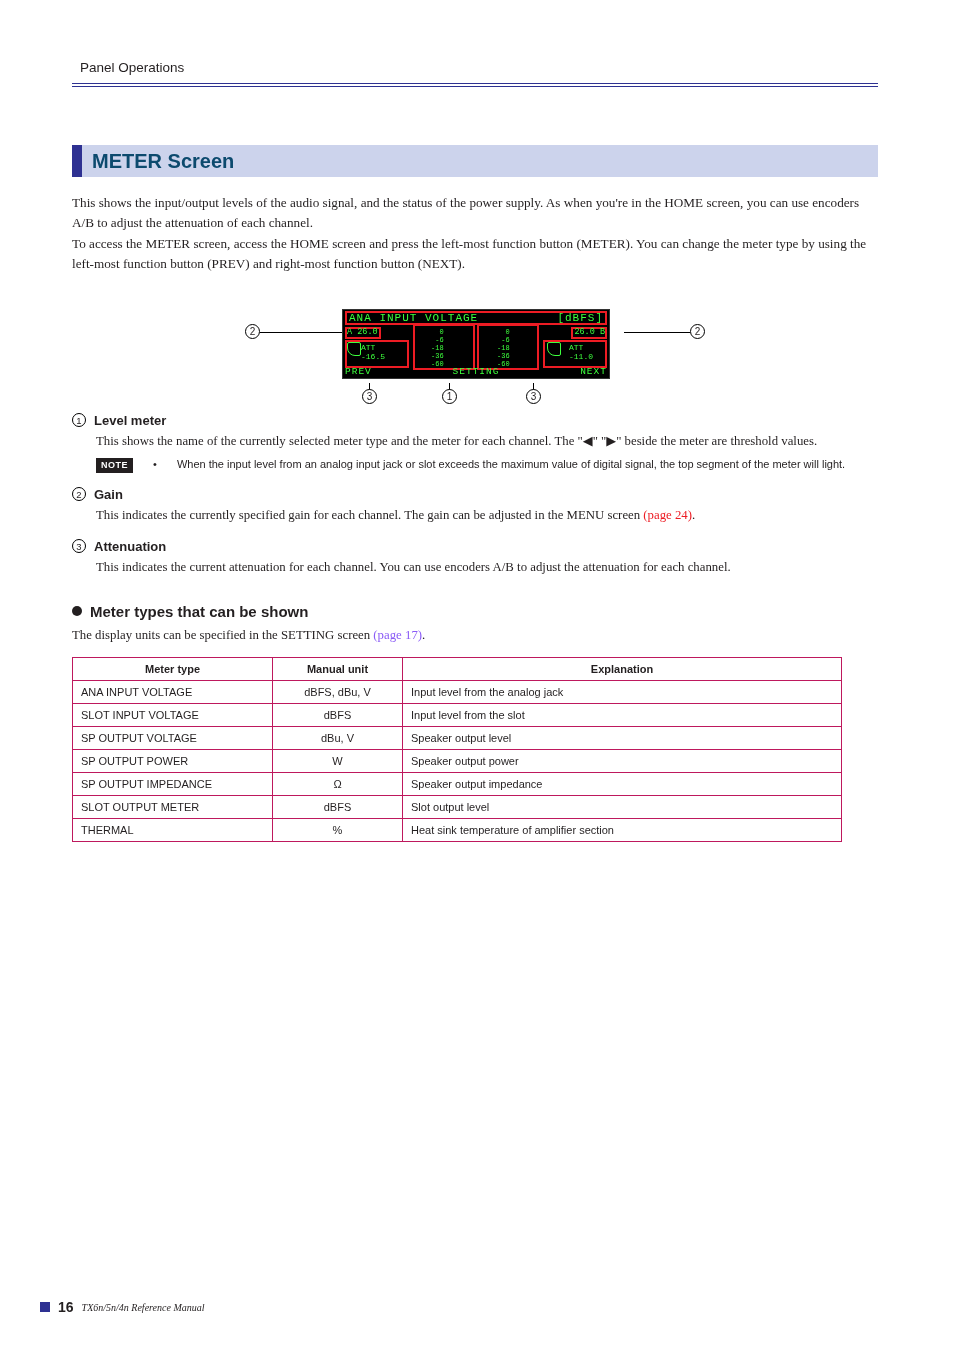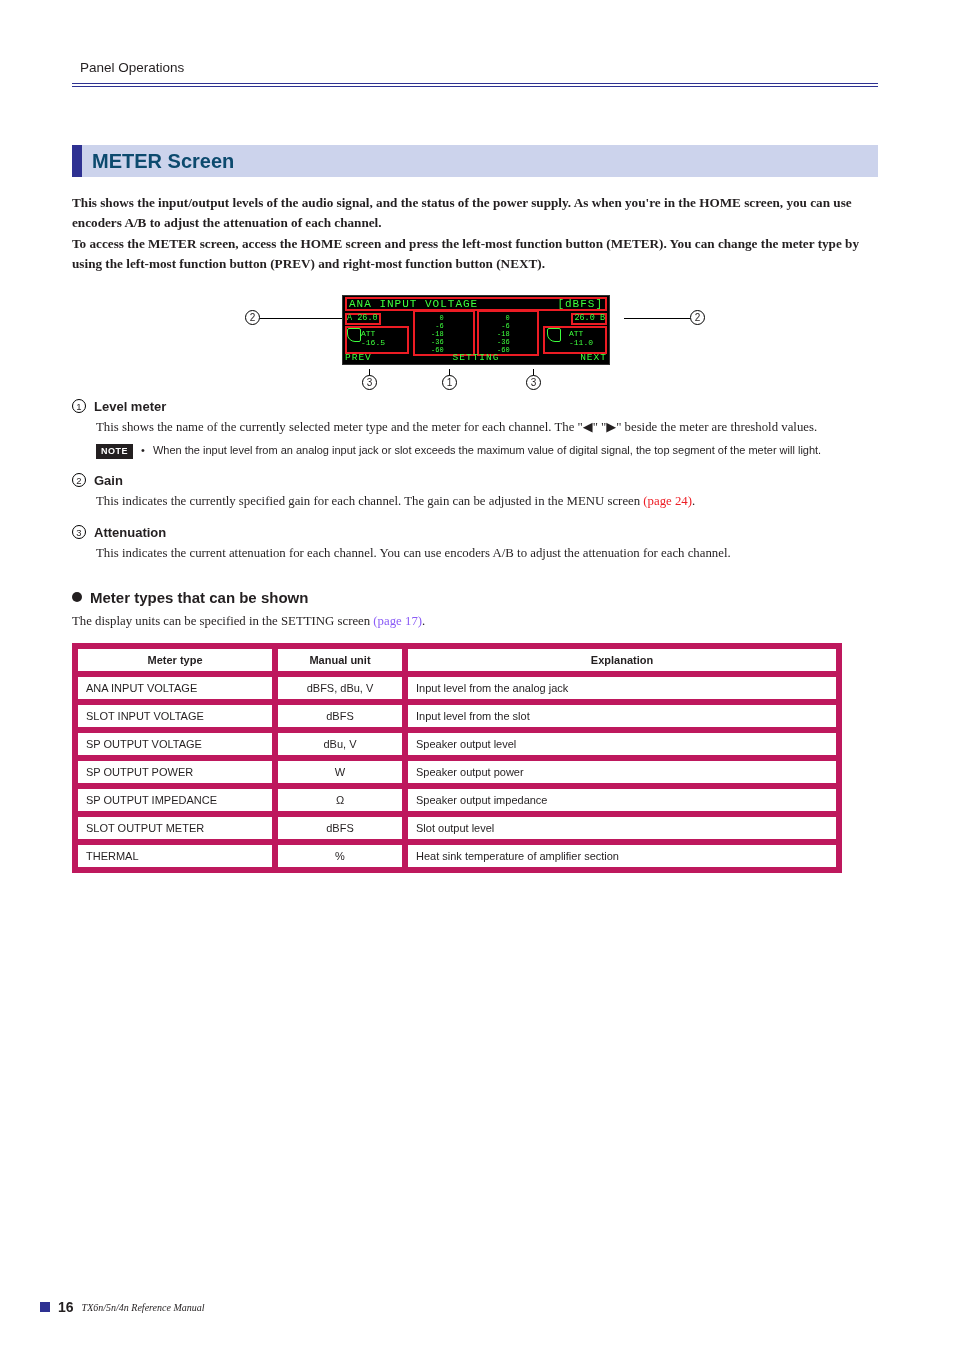--- a/index.html
+++ b/index.html
@@ -39,24 +39,24 @@
     font-family: Liberation Sans, sans-serif;
     font-weight: bold;
     font-size: 20px;
     color: #0c4a6e;
     display: flex;
     align-items: center;
     padding-left: 10px;
   }
   .body-bold {
     font-family: Georgia, "Times New Roman", serif;
-    font-weight: bold;
+    font-weight: normal;
     font-size: 13.2px;
     line-height: 1.55;
-    margin-bottom: 20px;
+    margin-bottom: 34px;
   }
   .figure-wrap {
     display: flex;
     justify-content: center;
     margin: 18px 0 34px 0;
     position: relative;
   }
   .figure {
     position: relative;
     width: 430px;
@@ -141,21 +141,21 @@
   .item-body {
     font-family: Georgia, "Times New Roman", serif;
     font-size: 12.8px;
     line-height: 1.5;
     padding-left: 24px;
   }
   .item-body .link { color: #ed1c24; }
   .note-row {
     display: flex;
     align-items: flex-start;
-    gap: 8px;
+    gap: 20px;
     padding-left: 24px;
     margin-top: 6px;
     font-size: 11px;
     line-height: 1.4;
     font-family: Arial, sans-serif;
   }
   .note-badge {
     background: #231f20;
     color: #fff;
     font-size: 9px;
@@ -182,21 +182,21 @@
   }
   .sub-intro .link { color: #8b5cf6; }
 
   table.meters {
     border-collapse: collapse;
     width: 770px;
     font-family: Arial, sans-serif;
     font-size: 11px;
   }
   table.meters th, table.meters td {
-    border: 6px solid #be185d;
+    border: 1px solid #be185d;
     padding: 5px 8px;
     text-align: left;
   }
   table.meters th {
     text-align: center;
     font-weight: bold;
     background: #fff;
   }
   table.meters td.unit { text-align: center; }
 

